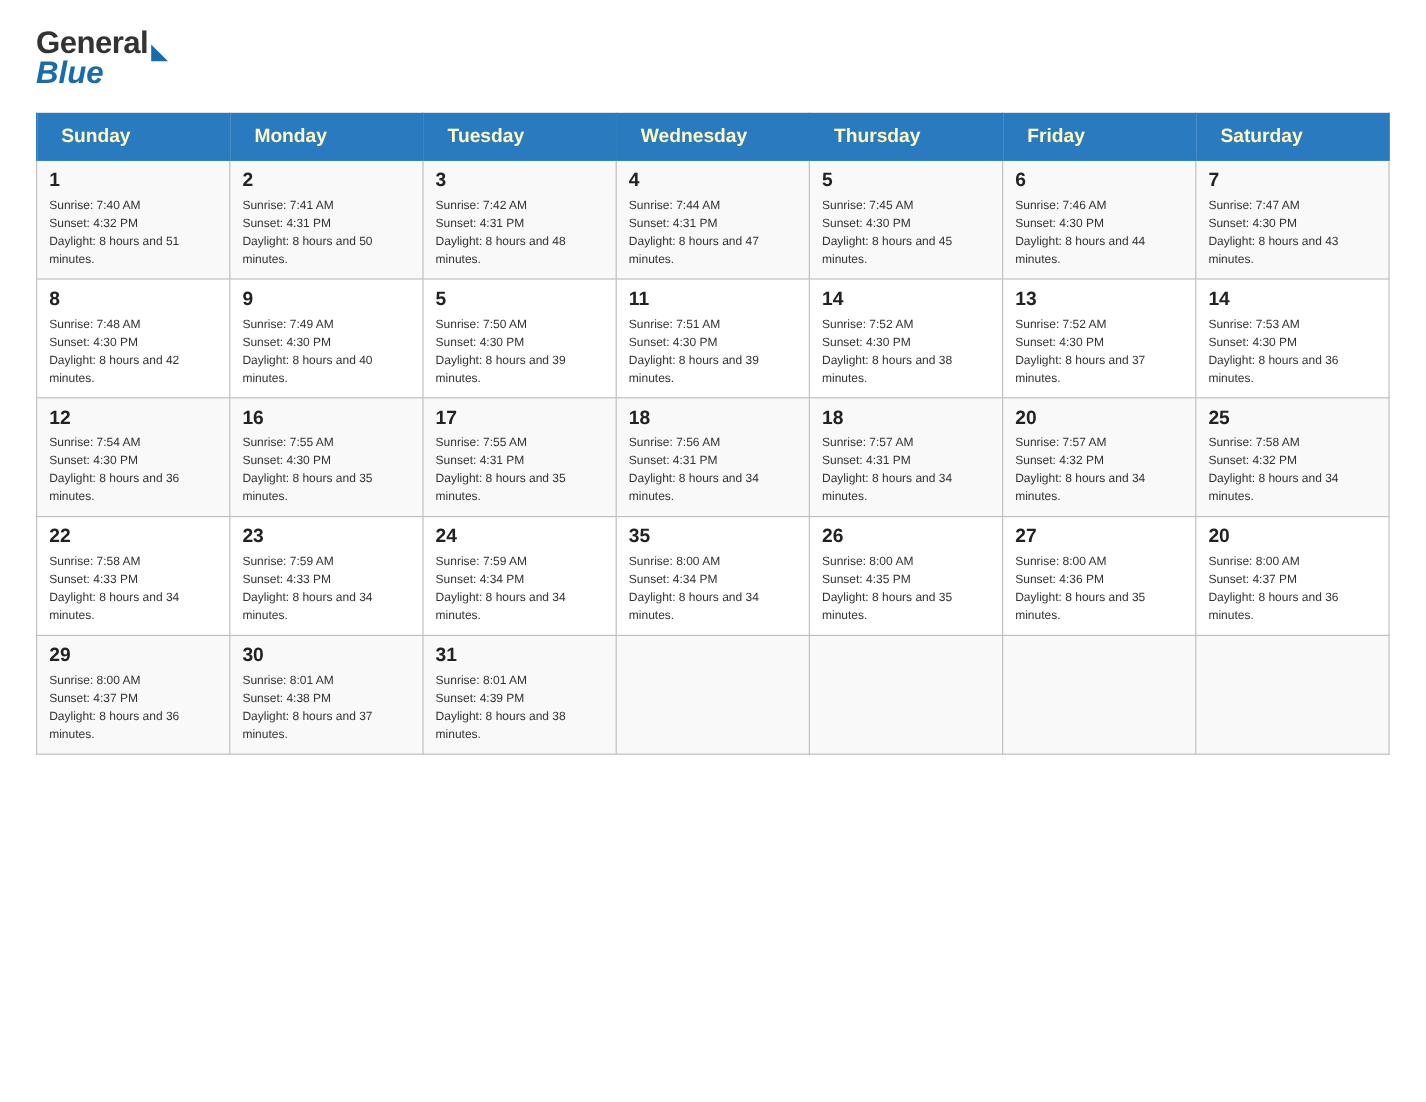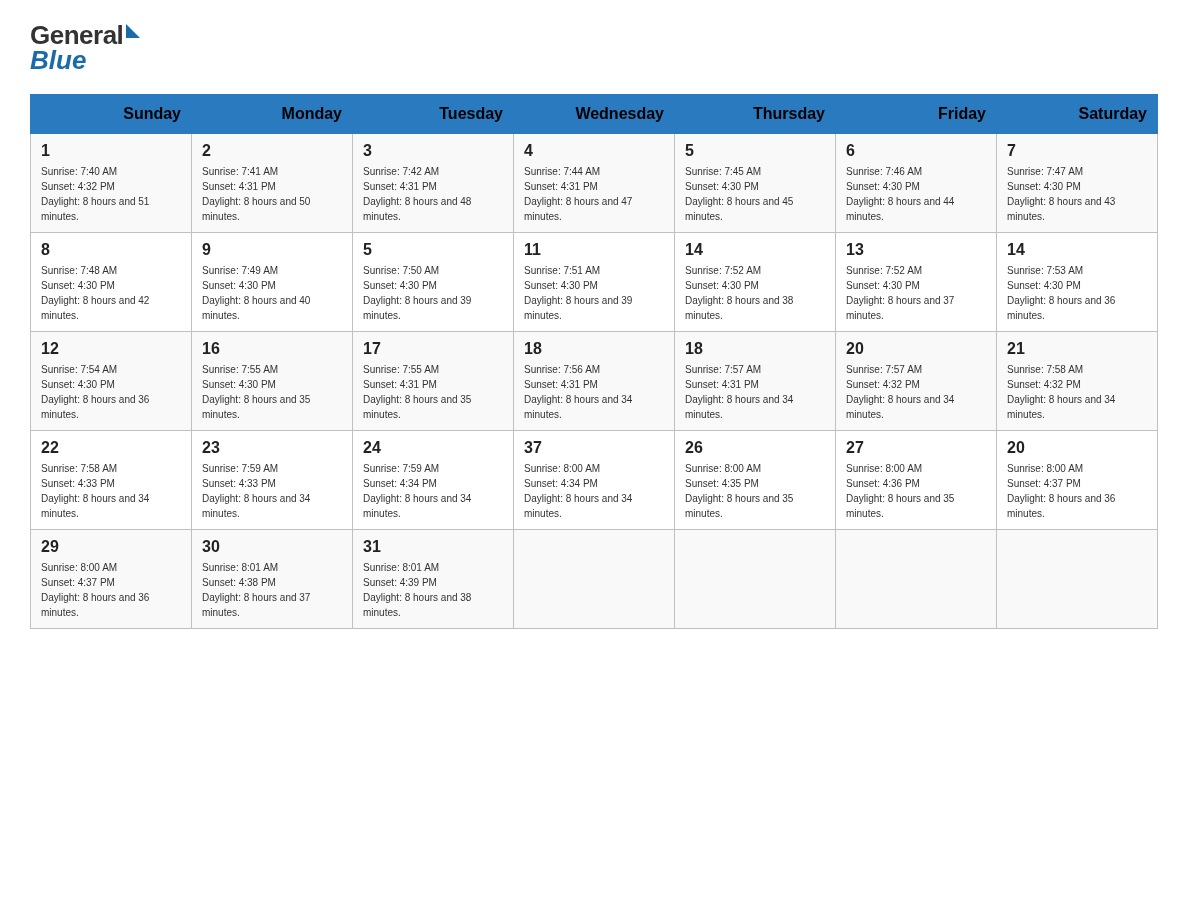--- a/index.html
+++ b/index.html
@@ -16,21 +16,21 @@
       align-items: flex-start;
       margin-bottom: 18px;
     }
     .logo {
       display: flex;
       flex-direction: column;
       align-items: flex-start;
     }
     .logo-top {
       display: flex;
-      align-items: flex-start;
+      align-items: flex-end;
     }
     .logo-general {
       font-size: 26px;
       font-weight: bold;
       color: #333;
       letter-spacing: -0.5px;
     }
     .logo-arrow {
       width: 0;
       height: 0;
@@ -61,25 +61,25 @@
       font-size: 20px;
       color: #555;
       margin-top: 4px;
     }
     .calendar {
       width: 100%;
       border-collapse: collapse;
     }
     .calendar thead tr th {
       background-color: #2a7abf;
-      color: #000000;
+      color: #fef9c3;
       font-size: 16px;
       font-weight: bold;
-      padding: 10px 10px;
-      text-align: right;
+      padding: 10px 20px;
+      text-align: left;
       border: 1px solid #2a7abf;
     }
     .calendar tbody tr td {
       border: 1px solid #c0c0c0;
       vertical-align: top;
       padding: 8px 10px;
       width: 14.28%;
       min-height: 90px;
       background: #fff;
     }
@@ -212,39 +212,39 @@
         </td>
         <td>
           <span class="day-num">18</span>
           <div class="day-info">Sunrise: 7:57 AM<br>Sunset: 4:31 PM<br>Daylight: 8 hours and 34 minutes.</div>
         </td>
         <td>
           <span class="day-num">20</span>
           <div class="day-info">Sunrise: 7:57 AM<br>Sunset: 4:32 PM<br>Daylight: 8 hours and 34 minutes.</div>
         </td>
         <td>
-          <span class="day-num">21</span>
+          <span class="day-num">25</span>
           <div class="day-info">Sunrise: 7:58 AM<br>Sunset: 4:32 PM<br>Daylight: 8 hours and 34 minutes.</div>
         </td>
       </tr>
       <tr>
         <td>
           <span class="day-num">22</span>
           <div class="day-info">Sunrise: 7:58 AM<br>Sunset: 4:33 PM<br>Daylight: 8 hours and 34 minutes.</div>
         </td>
         <td>
           <span class="day-num">23</span>
           <div class="day-info">Sunrise: 7:59 AM<br>Sunset: 4:33 PM<br>Daylight: 8 hours and 34 minutes.</div>
         </td>
         <td>
           <span class="day-num">24</span>
           <div class="day-info">Sunrise: 7:59 AM<br>Sunset: 4:34 PM<br>Daylight: 8 hours and 34 minutes.</div>
         </td>
         <td>
-          <span class="day-num">37</span>
+          <span class="day-num">35</span>
           <div class="day-info">Sunrise: 8:00 AM<br>Sunset: 4:34 PM<br>Daylight: 8 hours and 34 minutes.</div>
         </td>
         <td>
           <span class="day-num">26</span>
           <div class="day-info">Sunrise: 8:00 AM<br>Sunset: 4:35 PM<br>Daylight: 8 hours and 35 minutes.</div>
         </td>
         <td>
           <span class="day-num">27</span>
           <div class="day-info">Sunrise: 8:00 AM<br>Sunset: 4:36 PM<br>Daylight: 8 hours and 35 minutes.</div>
         </td>

